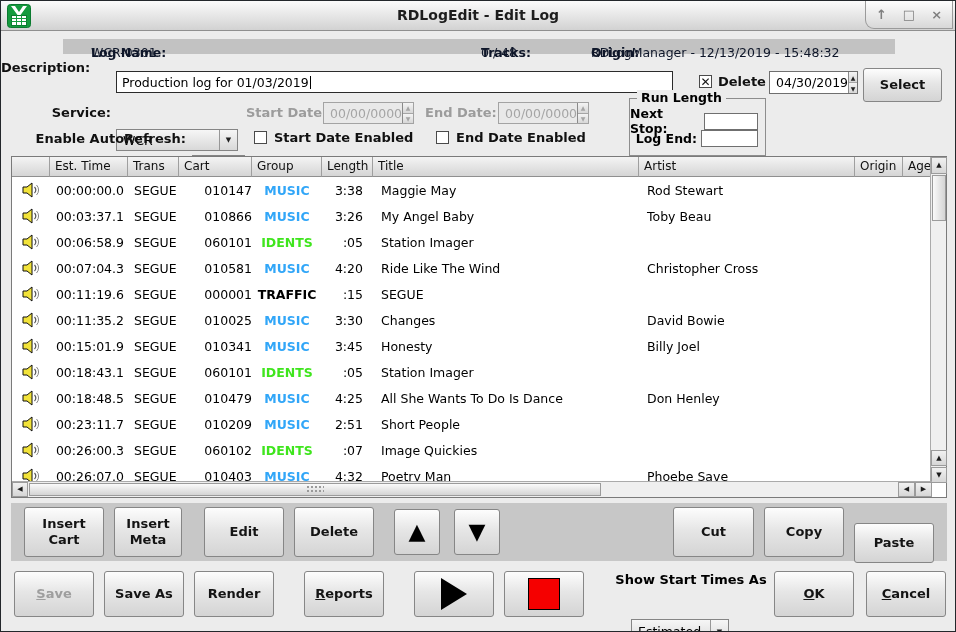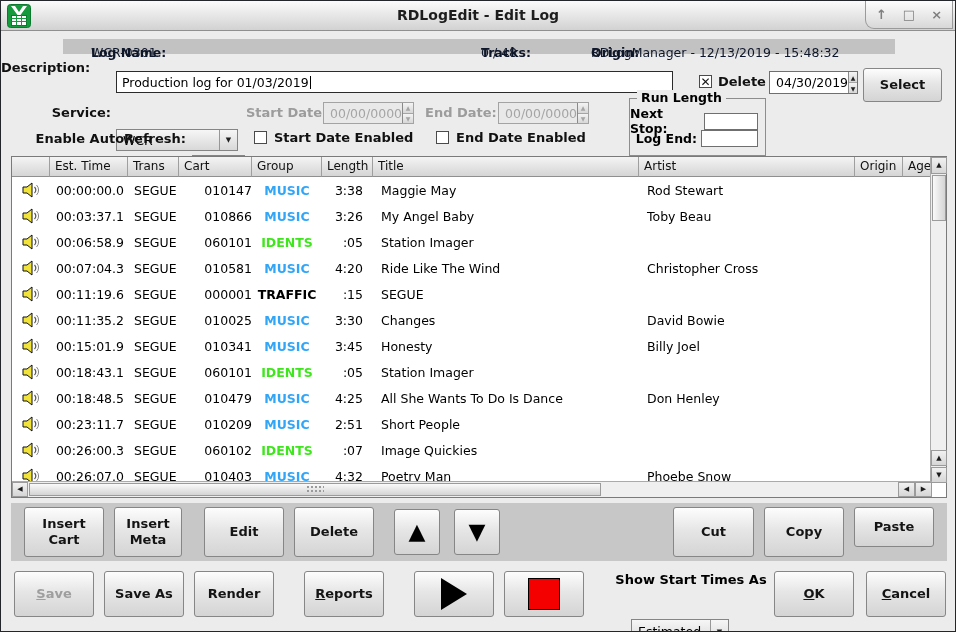--- a/index.html
+++ b/index.html
@@ -424,21 +424,21 @@
         <path d="M12.5 5 A4.5 4.5 0 0 1 12.5 11" fill="none" stroke="#555" stroke-width="1.2"></path>
         <path d="M14.5 3 A7 7 0 0 1 14.5 13" fill="none" stroke="#888" stroke-width="1"></path>
       </svg>
     </span>
     <span class="cell c1">00:26:07.0</span>
     <span class="cell c2">SEGUE</span>
     <span class="cell c3">010403</span>
     <span class="cell c4" style="color: rgb(49, 166, 248);">MUSIC</span>
     <span class="cell c5">4:32</span>
     <span class="cell c6">Poetry Man</span>
-    <span class="cell c7">Phoebe Snow</span>
+    <span class="cell c7">Phoebe Save</span>
     <span class="cell c8"></span>
     <span class="cell c9"></span>
   </div>
 </div>
 
     <div class="vscroll">
       <span class="sb-btn vs-up">▲</span>
       <span class="vs-thumb"></span>
       <span class="sb-btn vs-up2">▲</span>
       <span class="sb-btn vs-down">▼</span>
@@ -459,21 +459,21 @@
     <div class="btn" style="left:193px;top:4px;width:80px;height:50px">Edit</div>
     <div class="btn" style="left:283px;top:4px;width:80px;height:50px">Delete</div>
     <div class="btn" style="left:383px;top:6px;width:46px;height:46px">
         <span class="arrow-glyph">▲</span>
       </div>
     <div class="btn" style="left:443px;top:6px;width:46px;height:46px">
         <span class="arrow-glyph">▼</span>
       </div>
     <div class="btn" style="left:662px;top:4px;width:81px;height:50px">Cut</div>
     <div class="btn" style="left:753px;top:4px;width:80px;height:50px">Copy</div>
-    <div class="btn" style="left:843px;top:4px;width:80px;height:40px">Paste</div>
+    <div class="btn" style="left:843px;top:20px;width:80px;height:40px">Paste</div>
   </div>
 
   <div class="btn dis" style="left:13px;top:570px;width:80px;height:46px"><u>S</u>ave</div>
   <div class="btn" style="left:103px;top:570px;width:80px;height:46px">Save As</div>
   <div class="btn" style="left:193px;top:570px;width:80px;height:46px">Render</div>
   <div class="btn" style="left:303px;top:570px;width:80px;height:46px"><u>R</u>eports</div>
   <div class="btn" style="left:413px;top:570px;width:80px;height:46px">
       <span class="play-tri"></span>
     </div>
   <div class="btn" style="left:503px;top:570px;width:80px;height:46px">

